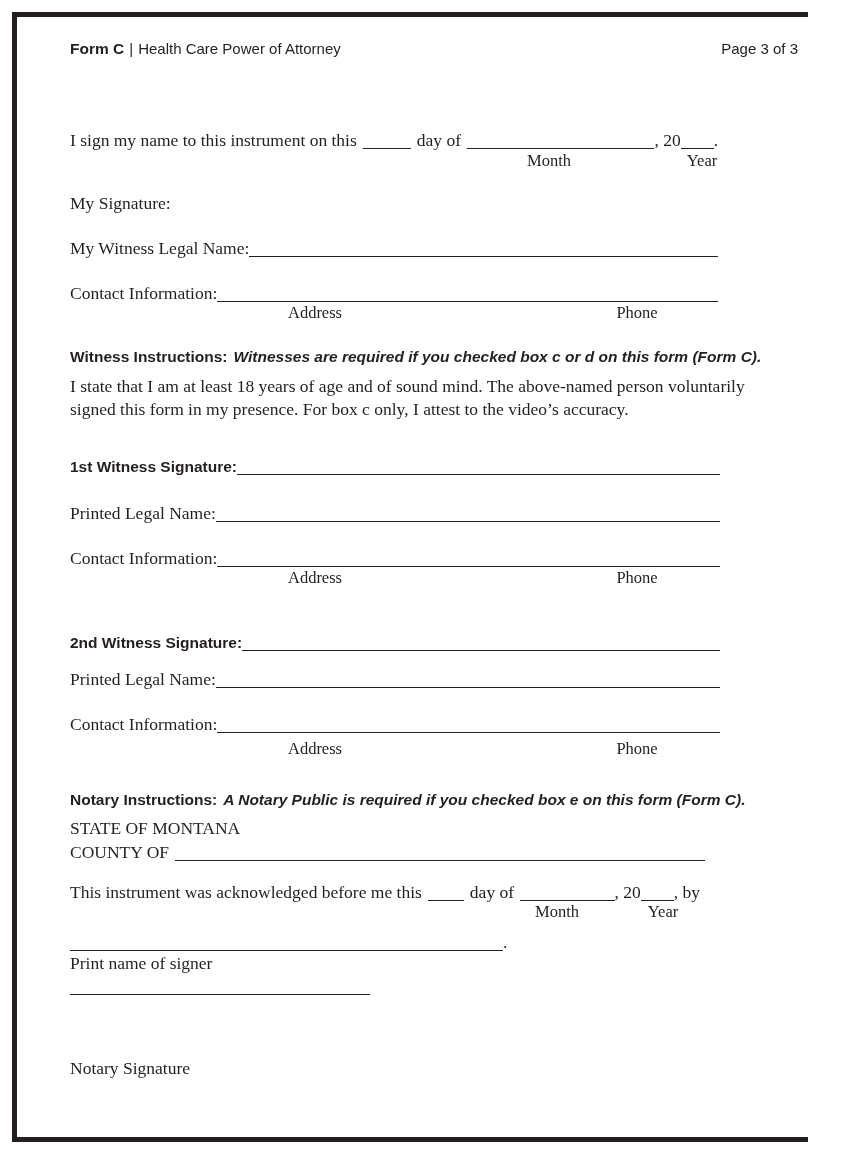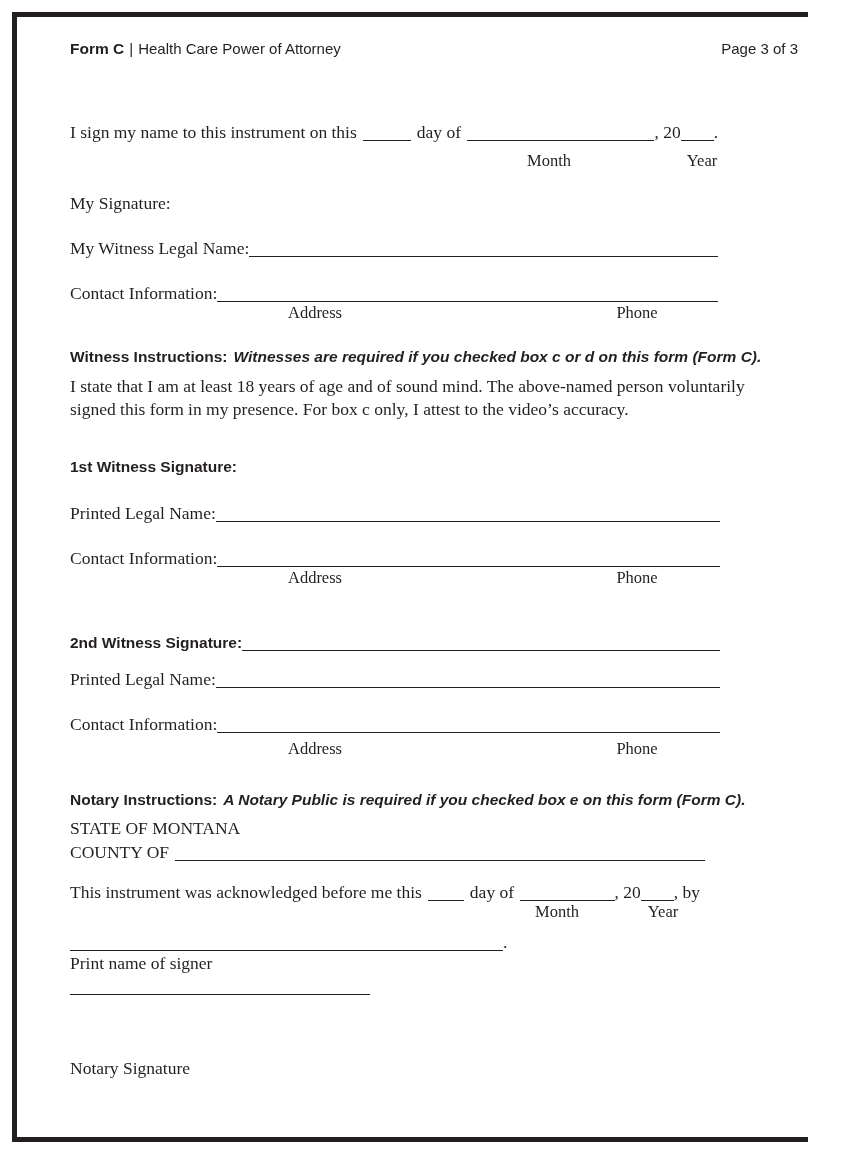--- a/index.html
+++ b/index.html
@@ -77,21 +77,21 @@
 <body>
 
 <div class="page">
   <div class="frame"></div>
 
   <div class="row sans" style="top:39px; left:70px; width:728px; justify-content:space-between;">
     <span class="header-left"><span class="sans-b">Form C</span><span class="sep">|</span><span>Health Care Power of Attorney</span></span>
     <span>Page 3 of 3</span>
   </div>
 
-  <div class="row serif" style="top:122px; left:70px; width:648px;font-family:Liberation Serif, serif;">
+  <div class="row serif" style="top:130px; left:70px; width:648px;font-family:Liberation Serif, serif;">
     <span>I sign my name to this instrument on this</span>
     <span class="blank w48 ml mr"></span>
     <span>day of</span>
     <span class="fill ml"></span>
     <span>, 20</span>
     <span class="blank w33"></span>
     <span>.</span>
   </div>
   <span class="sub" style="top:151px; left:549px;">Month</span>
   <span class="sub" style="top:151px; left:702px;">Year</span>
@@ -113,21 +113,21 @@
   <span class="sub" style="top:303px; left:315px;">Address</span>
   <span class="sub" style="top:303px; left:637px;">Phone</span>
 
   <div class="row" style="top:347px; left:70px; width:728px;">
     <span class="sans-b">Witness Instructions:</span>
     <span class="sans-bi ml">Witnesses are required if you checked box c or d on this form (Form C).</span>
   </div>
 
   <div class="para" style="top:375px;">I state that I am at least 18 years of age and of sound mind. The above-named person voluntarily signed this form in my presence. For box c only, I attest to the video’s accuracy.</div>
 
-  <div class="row" style="top:457px; left:70px; width:650px;flex-direction:column;">
+  <div class="row" style="top:457px; left:70px; width:650px;">
     <span class="sans-b">1st Witness Signature:</span>
     <span class="fill"></span>
   </div>
   <div class="row serif" style="top:503px; left:70px; width:650px;">
     <span>Printed Legal Name:</span>
     <span class="fill"></span>
   </div>
   <div class="row serif" style="top:548px; left:70px; width:650px;">
     <span>Contact Information:</span>
     <span class="fill"></span>

